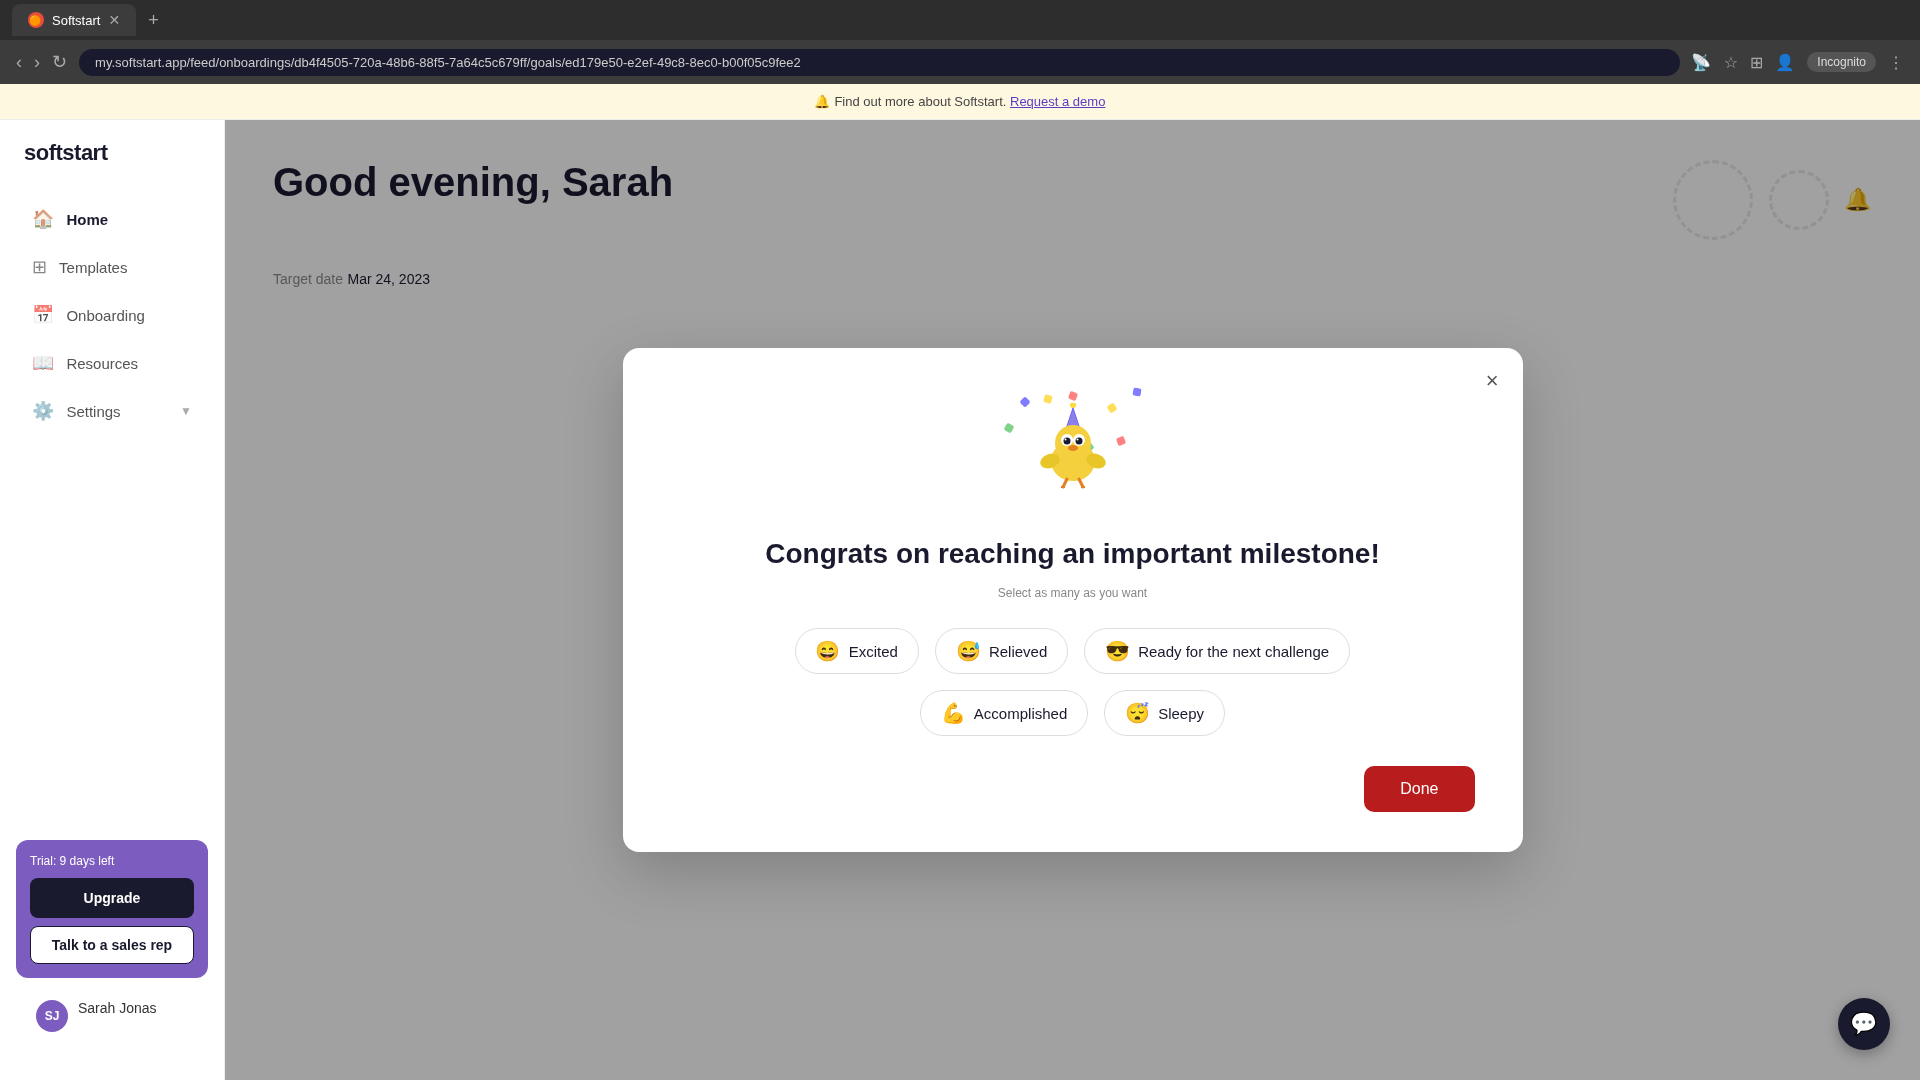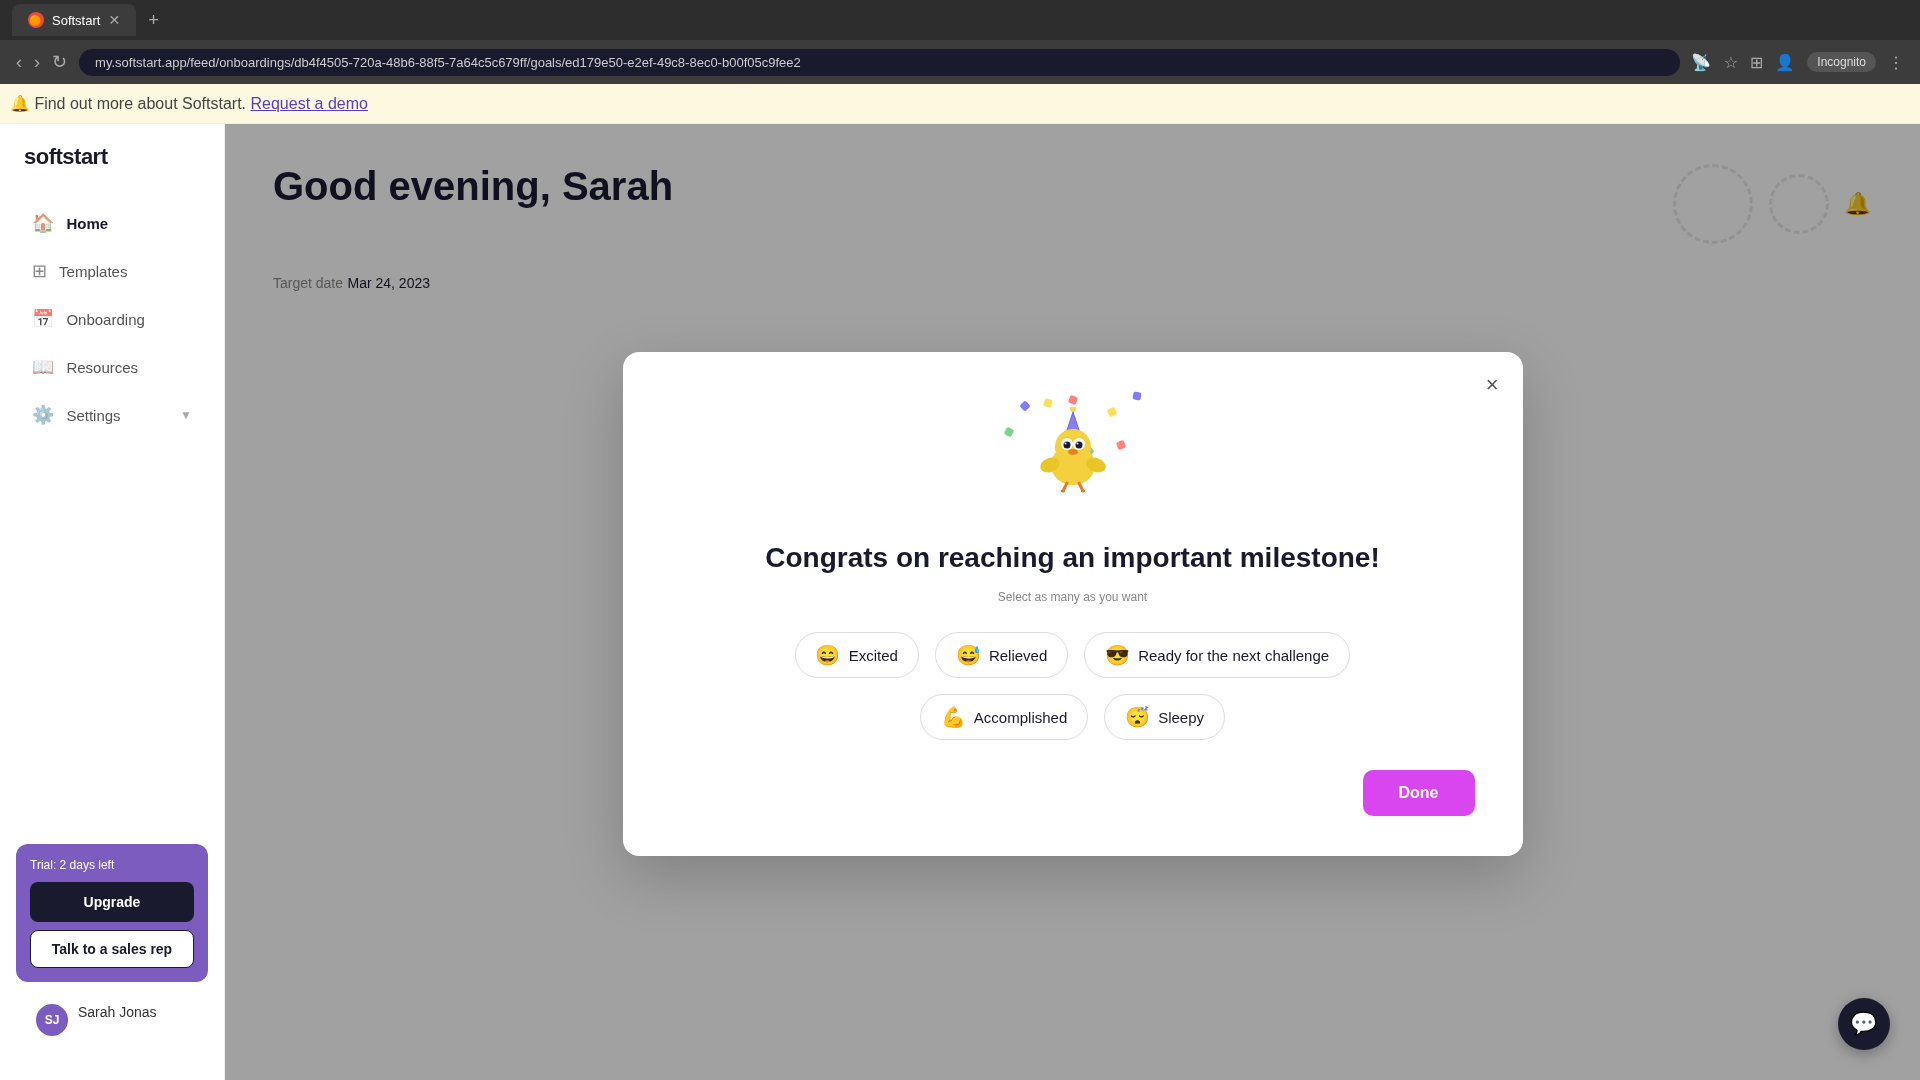--- a/index.html
+++ b/index.html
@@ -12,21 +12,21 @@
     .tab-close { color: #aaa; font-size: 14px; cursor: pointer; }
     .tab-new { color: #aaa; font-size: 18px; background: none; border: none; cursor: pointer; margin-left: 4px; }
     .browser-nav { background: #3c3c3c; width: 100%; height: 44px; display: flex; align-items: center; padding: 0 16px; gap: 12px; }
     .nav-btn { color: #aaa; font-size: 18px; background: none; border: none; cursor: pointer; }
     .address-bar { flex: 1; background: #1a1a2e; color: #ccc; border: none; border-radius: 20px; padding: 6px 16px; font-size: 13px; }
     .nav-icons { display: flex; gap: 12px; align-items: center; }
     .nav-icon { color: #aaa; font-size: 16px; cursor: pointer; }
     .incognito-badge { background: #555; color: #ddd; font-size: 12px; padding: 3px 10px; border-radius: 12px; }
 
     
-    .banner { background: #fff8e1; padding: 10px; font-size: 16px; color: #444; border-bottom: 1px solid #eee; }
+    .banner { background: #fff8e1; text-align: center; padding: 10px; font-size: 13px; color: #444; border-bottom: 1px solid #eee; }
     .banner a { color: #5b3cc4; text-decoration: underline; }
 
     
     .app { display: flex; height: calc(1080px - 40px - 44px - 36px); position: relative; }
 
     
     .sidebar { width: 225px; background: #fff; border-right: 1px solid #eee; display: flex; flex-direction: column; padding: 20px 0; }
     .sidebar-logo { padding: 0 24px 28px; font-size: 22px; font-weight: 700; color: #1a1a2e; letter-spacing: -0.5px; }
     .sidebar-nav { flex: 1; }
     .sidebar-item { display: flex; align-items: center; gap: 12px; padding: 12px 24px; color: #555; font-size: 15px; cursor: pointer; border-radius: 8px; margin: 2px 8px; }
@@ -64,21 +64,21 @@
     .confetti-piece { position: absolute; width: 8px; height: 8px; border-radius: 2px; opacity: 0.85; }
     .bird-emoji { position: absolute; font-size: 64px; top: 30px; left: 50%; transform: translateX(-50%); }
     .modal-title { text-align: center; font-size: 28px; font-weight: 700; color: #1a1a2e; margin-bottom: 16px; }
     .modal-subtitle { text-align: center; font-size: 16px; color: #444; font-weight: 600; margin-bottom: 6px; }
     .modal-hint { text-align: center; font-size: 12px; color: #888; margin-bottom: 28px; }
     .feeling-options { display: flex; flex-direction: column; align-items: center; gap: 16px; }
     .feeling-row { display: flex; gap: 16px; justify-content: center; }
     .feeling-btn { display: flex; align-items: center; gap: 8px; padding: 10px 20px; border: 1.5px solid #ddd; border-radius: 24px; background: #fff; font-size: 15px; color: #1a1a2e; cursor: pointer; font-weight: 500; }
     .feeling-emoji { font-size: 20px; }
     .modal-footer { display: flex; justify-content: flex-end; margin-top: 30px; }
-    .done-btn { background: #d946ef; color: #fff; border: none; padding: 14px 36px; border-radius: 10px; font-size: 16px; font-weight: 700; cursor: pointer; }
+    .done-btn { background: #b91c1c; color: #fff; border: none; padding: 14px 36px; border-radius: 10px; font-size: 16px; font-weight: 400; cursor: pointer; }
 
     
     .chat-btn { position: fixed; bottom: 30px; right: 30px; width: 52px; height: 52px; background: #1a1a2e; border-radius: 50%; display: flex; align-items: center; justify-content: center; color: #fff; font-size: 22px; cursor: pointer; z-index: 300; box-shadow: 0 4px 14px rgba(0,0,0,0.3); }
   </style>
 </head>
 <body>
 
 <div class="browser-chrome">
   <div class="browser-tab">
     <div class="browser-tab-icon">🟠</div>
@@ -131,21 +131,21 @@
         <span>Resources</span>
       </div>
       <div class="sidebar-item">
         <span class="sidebar-item-icon">⚙️</span>
         <span>Settings</span>
         <span class="settings-chevron">▼</span>
       </div>
     </nav>
     <div class="sidebar-bottom">
       <div class="trial-box">
-        <div class="trial-text">Trial: 2 days left</div>
+        <div class="trial-text">Trial: 9 days left</div>
         <button class="upgrade-btn">Upgrade</button>
         <button class="sales-btn">Talk to a sales rep</button>
       </div>
       <div class="user-row">
         <div class="avatar-small">SJ</div>
         <span>Sarah Jonas</span>
       </div>
     </div>
   </div>
 

